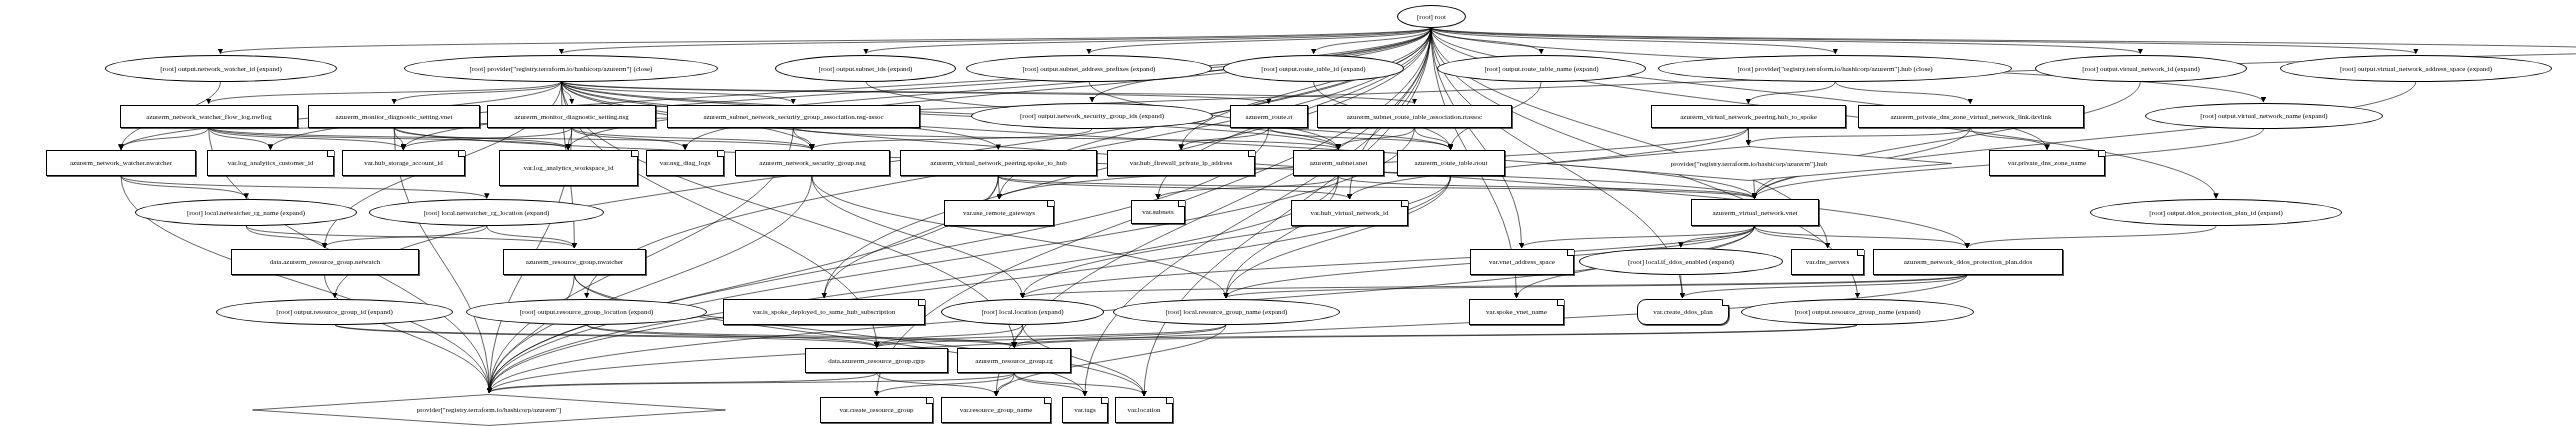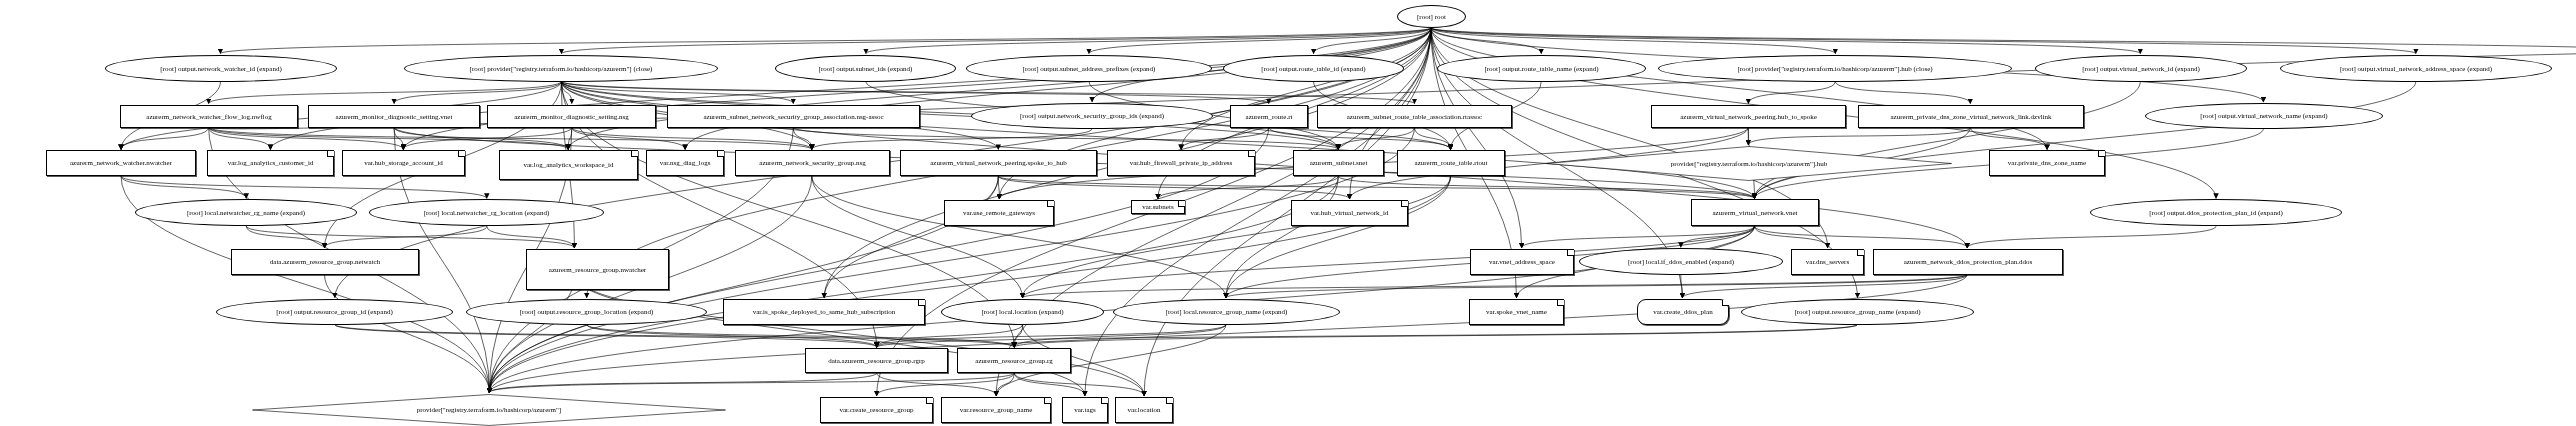--- a/index.html
+++ b/index.html
@@ -253,21 +253,21 @@
       <span class="lbl">azurerm_network_watcher.nwatcher</span>
     </div>
     <div class="node note" style="left: 207px; top: 150px; width: 127px; height: 26px;">
       <i class="fold"></i>
       <span class="lbl">var.log_analytics_customer_id</span>
     </div>
     <div class="node note" style="left: 342px; top: 150px; width: 123px; height: 26px;">
       <i class="fold"></i>
       <span class="lbl">var.hub_storage_account_id</span>
     </div>
-    <div class="node note" style="left: 499px; top: 150px; width: 139px; height: 30px;">
+    <div class="node note" style="left: 499px; top: 150px; width: 139px; height: 36px;">
       <i class="fold"></i>
       <span class="lbl">var.log_analytics_workspace_id</span>
     </div>
     <div class="node note" style="left: 646px; top: 150px; width: 78px; height: 26px;">
       <i class="fold"></i>
       <span class="lbl">var.nsg_diag_logs</span>
     </div>
     <div class="node box" style="left: 735px; top: 150px; width: 155px; height: 26px;">
       <span class="lbl">azurerm_network_security_group.nsg</span>
     </div>
@@ -297,38 +297,38 @@
     <div class="node ellipse" style="left: 135px; top: 199px; width: 222px; height: 27px;">
       <span class="lbl">[root] local.netwatcher_rg_name (expand)</span>
     </div>
     <div class="node ellipse" style="left: 369px; top: 199px; width: 235px; height: 27px;">
       <span class="lbl">[root] local.netwatcher_rg_location (expand)</span>
     </div>
     <div class="node note" style="left: 944px; top: 200px; width: 110px; height: 26px;">
       <i class="fold"></i>
       <span class="lbl">var.use_remote_gateways</span>
     </div>
-    <div class="node note" style="left: 1131px; top: 200px; width: 54px; height: 14px;">
+    <div class="node note" style="left: 1131px; top: 200px; width: 54px; height: 24px;">
       <i class="fold"></i>
       <span class="lbl">var.subnets</span>
     </div>
     <div class="node note" style="left: 1291px; top: 200px; width: 117px; height: 26px;">
       <i class="fold"></i>
       <span class="lbl">var.hub_virtual_network_id</span>
     </div>
     <div class="node box" style="left: 1691px; top: 199px; width: 128px; height: 27px;">
       <span class="lbl">azurerm_virtual_network.vnet</span>
     </div>
     <div class="node ellipse" style="left: 2090px; top: 199px; width: 252px; height: 27px;">
       <span class="lbl">[root] output.ddos_protection_plan_id (expand)</span>
     </div>
     <div class="node box" style="left: 231px; top: 249px; width: 188px; height: 26px;">
       <span class="lbl">data.azurerm_resource_group.netwatch</span>
     </div>
-    <div class="node box" style="left: 526px; top: 249px; width: 143px; height: 41px;">
+    <div class="node box" style="left: 503px; top: 249px; width: 143px; height: 26px;">
       <span class="lbl">azurerm_resource_group.nwatcher</span>
     </div>
     <div class="node note" style="left: 1470px; top: 249px; width: 104px; height: 26px;">
       <i class="fold"></i>
       <span class="lbl">var.vnet_address_space</span>
     </div>
     <div class="node ellipse" style="left: 1579px; top: 248px; width: 204px; height: 27px;">
       <span class="lbl">[root] local.if_ddos_enabled (expand)</span>
     </div>
     <div class="node note" style="left: 1791px; top: 249px; width: 73px; height: 26px;">

